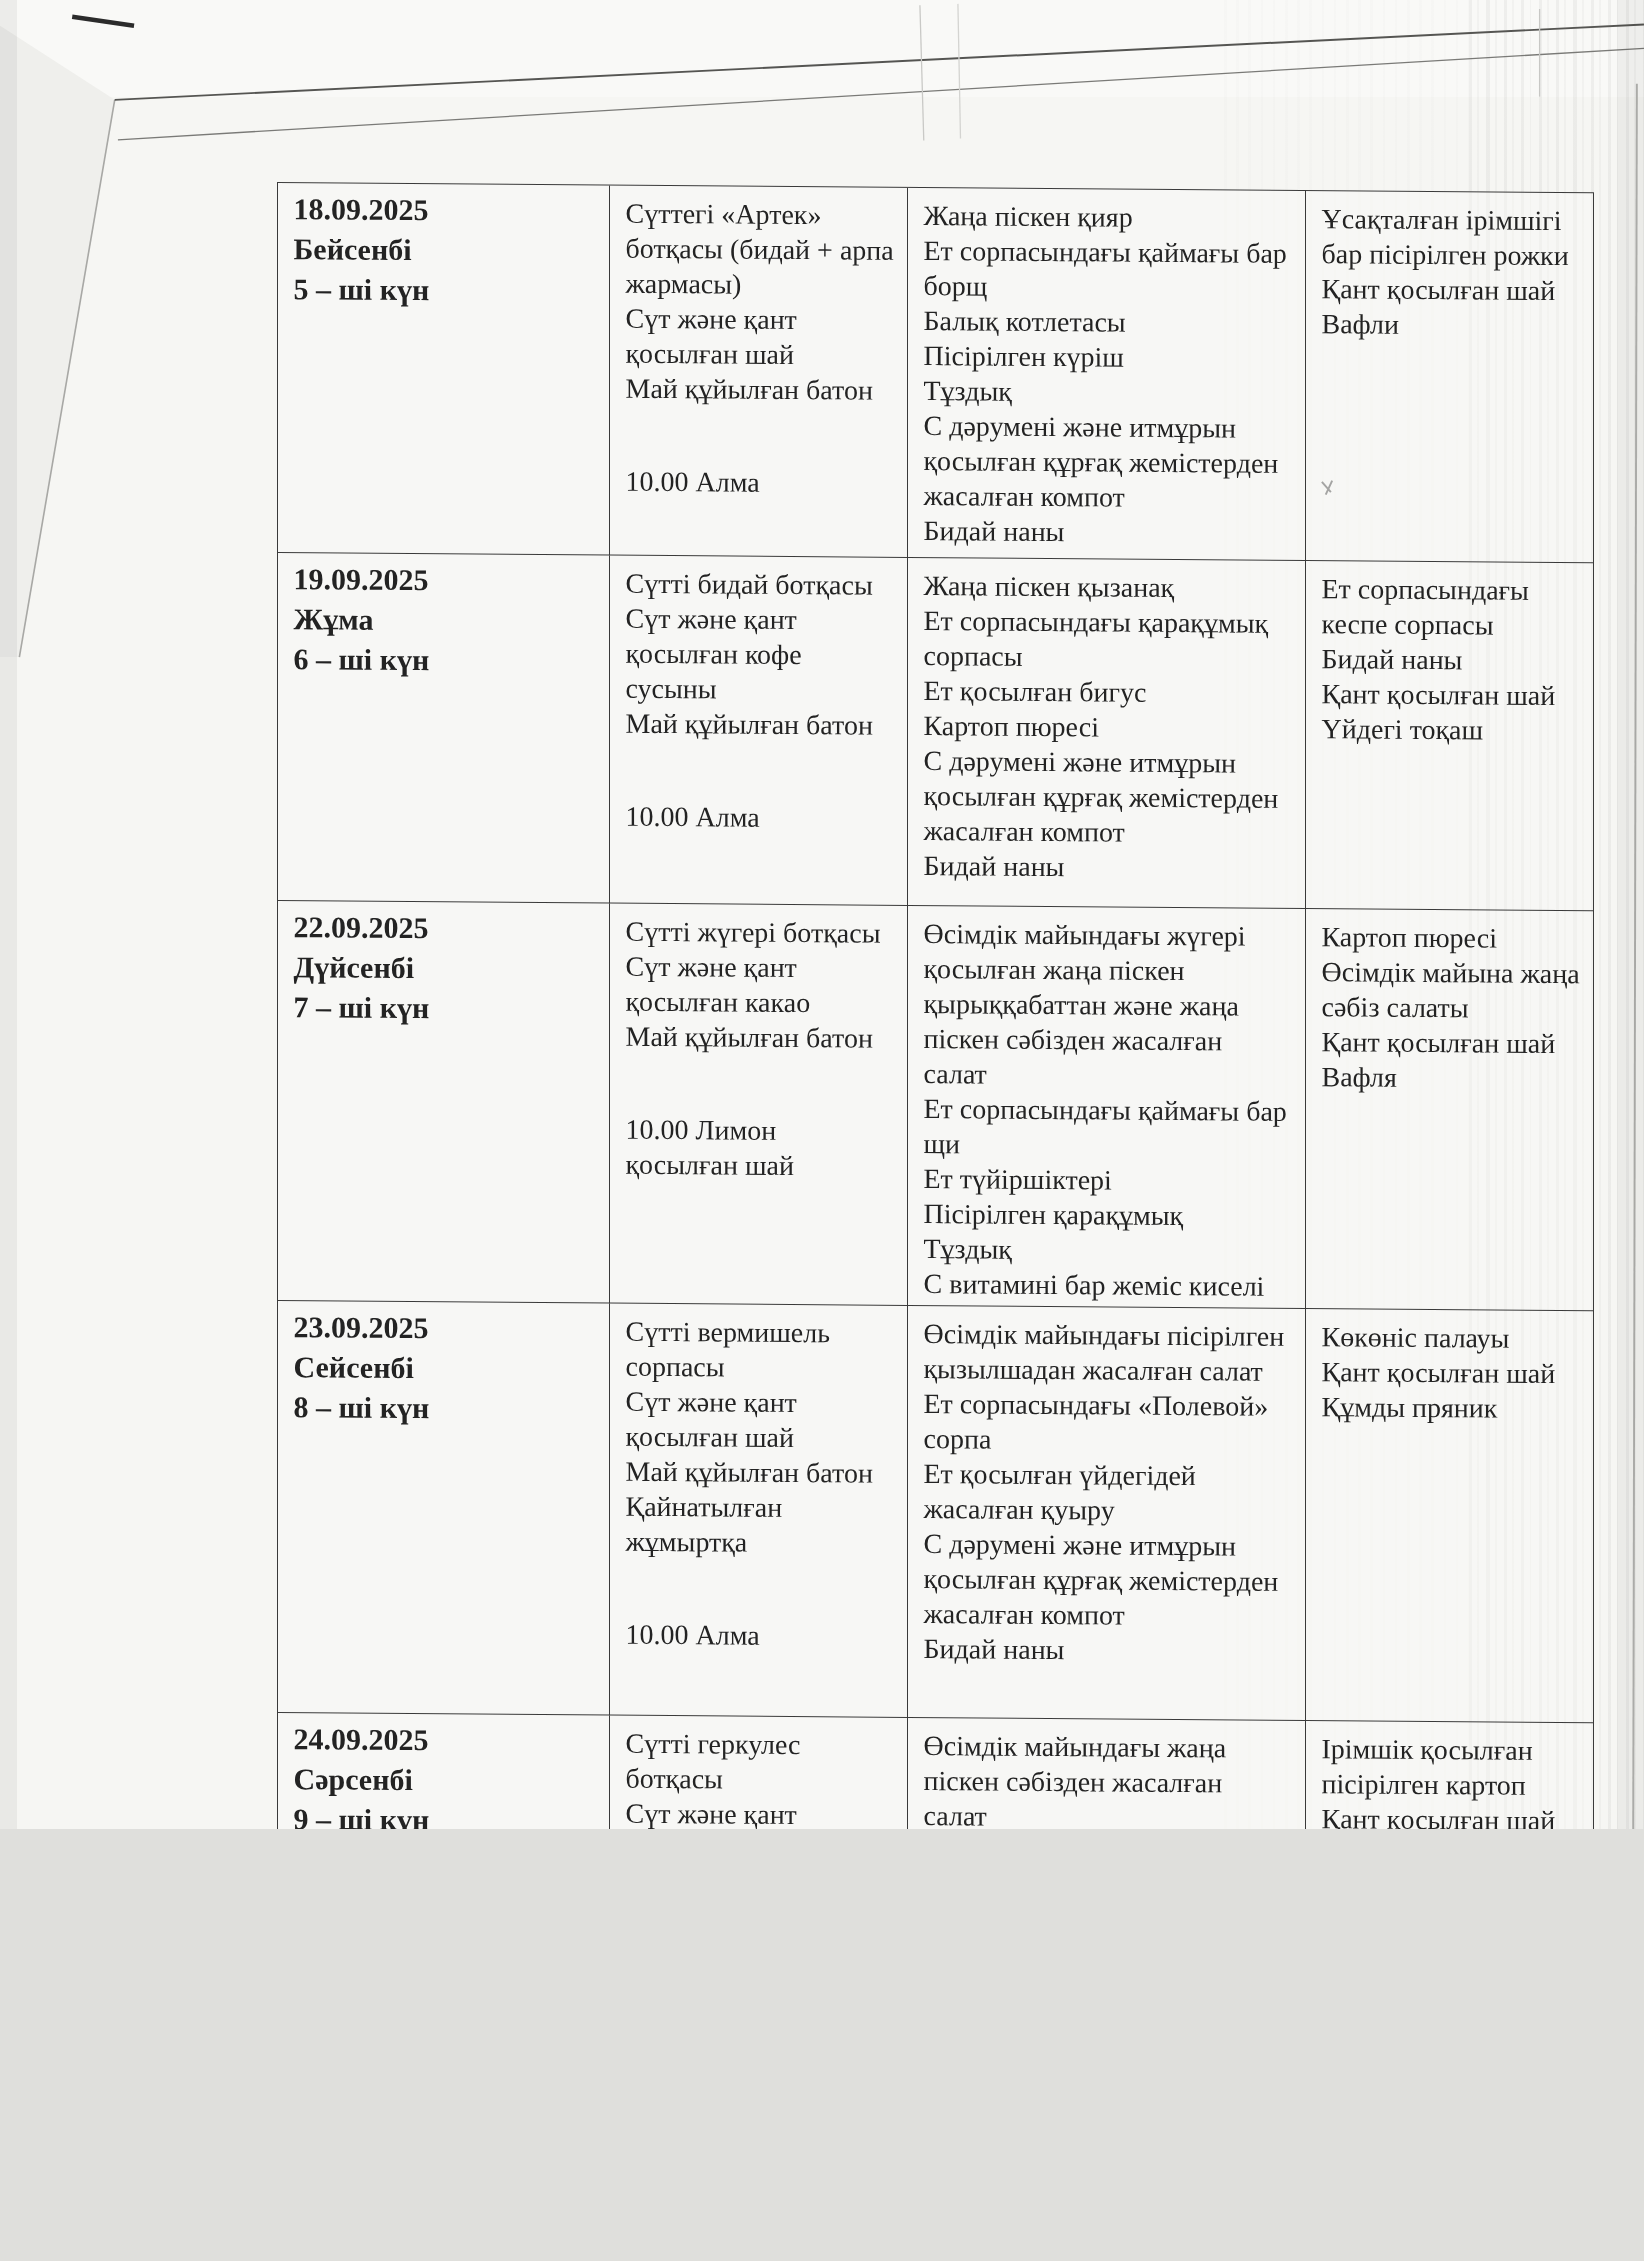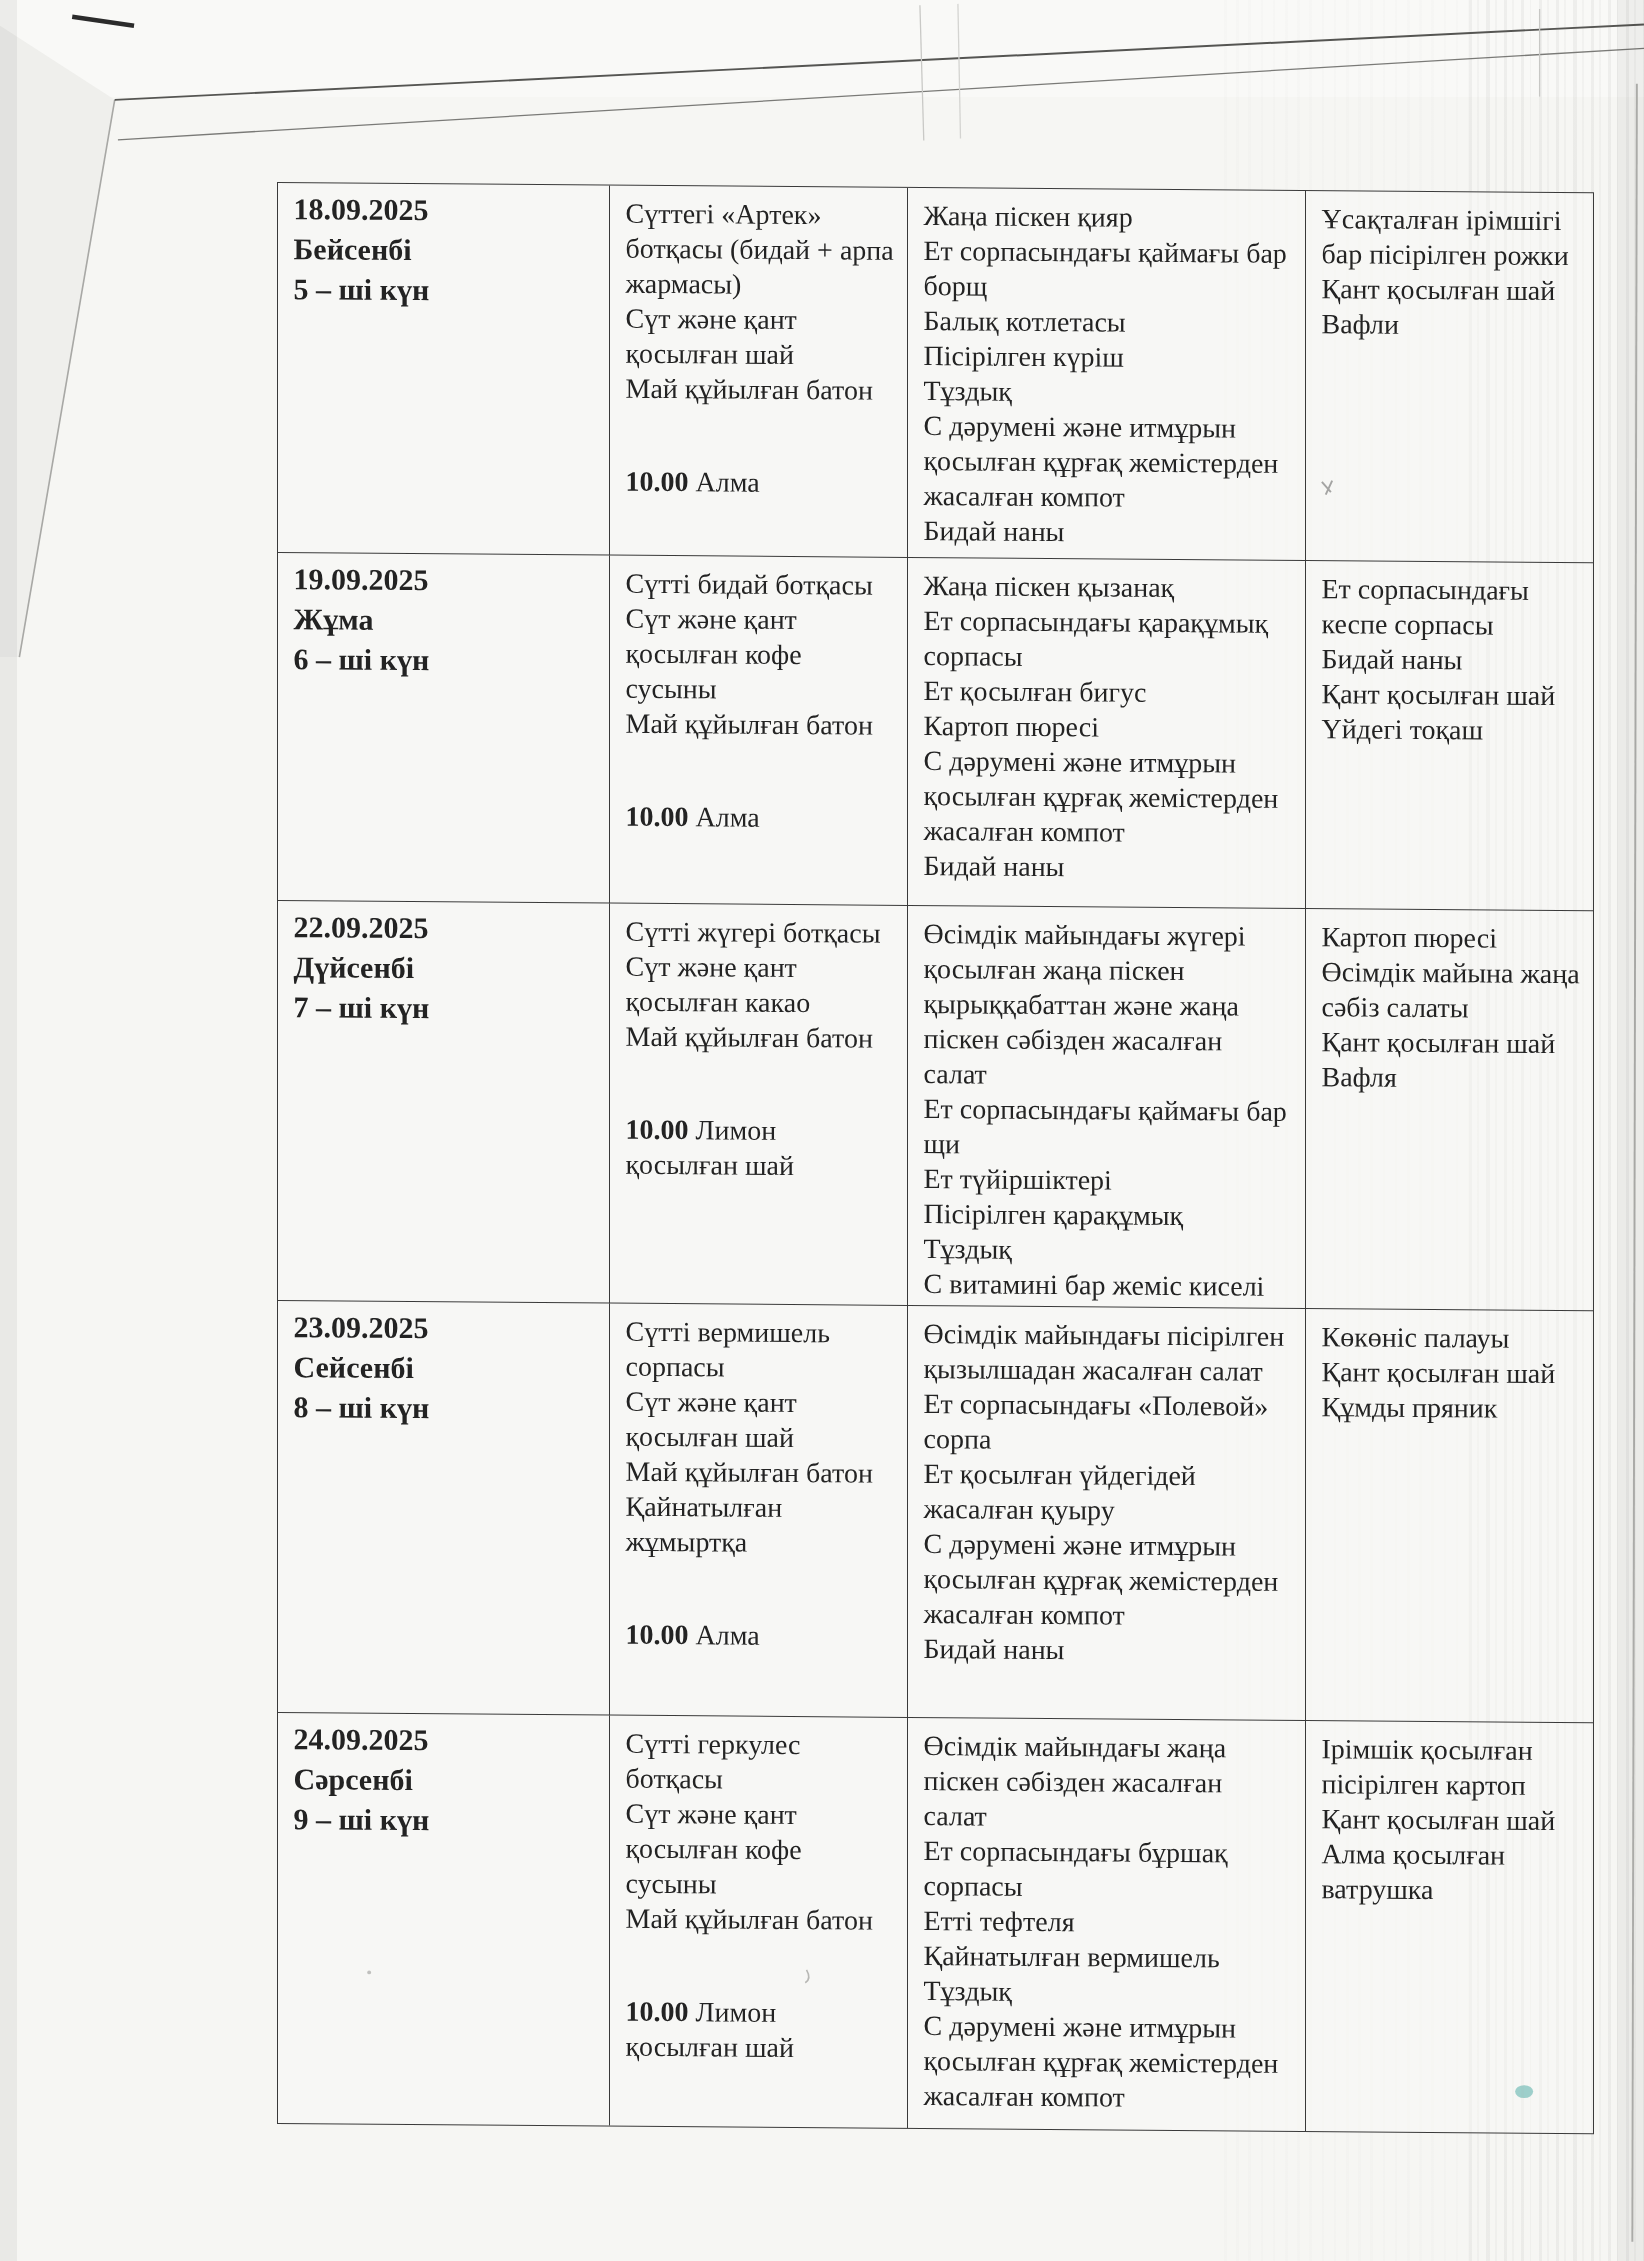--- a/index.html
+++ b/index.html
@@ -1,18 +1,18 @@
 <!DOCTYPE html>
 <html style="font-size:10.3px"><head>
 <meta charset="utf-8">
 <style>
   html,body{margin:0;padding:0;background:#dfdfdc;}
   .page{
     position:relative;
-    width:1644px;height:2261px;
+    width:1644px;height:1829px;
     background:#f6f6f3;
     overflow:hidden;
     font-family:"Liberation Serif","DejaVu Serif",serif;
     color:#222;
   }
   .artifact-svg{position:absolute;left:0;top:0;z-index:1;}
   .left-shade{position:absolute;left:0;top:0;width:17px;height:100%;background:rgba(0,0,0,.05);z-index:2;}
   .streaks-right{position:absolute;left:1469px;top:0;width:175px;height:100%;z-index:2;
     background:repeating-linear-gradient(90deg, rgba(110,110,108,.08) 0 3.2px, rgba(0,0,0,0) 3.2px 8.4px, rgba(110,110,108,.05) 8.4px 10.3px, rgba(0,0,0,0) 10.3px 17.4px);}
   .streaks-mid{position:absolute;left:1224px;top:0;width:245px;height:100%;z-index:2;opacity:.35;
@@ -37,21 +37,21 @@
     padding:10.3px 13px 0 15.5px;
     font-size:28px;line-height:35px;
     overflow:hidden;
     color:#232323;
   }
   .cell:nth-child(4){border-right:none;}
   .row:last-child .cell{border-bottom:none;}
   .date-cell{font-weight:bold;font-size:30px;line-height:40px;padding-top:6.4px;}
   .lines{white-space:pre-line;}
   .snack{margin-top:58px;}
-  .snack .time{font-weight:bold;}
+  .snack .time{font-weight:normal;}
 </style>
 </head>
 <body>
 
 <div class="page">
 
   <div class="top-clean"></div>
 
   <svg class="artifact-svg" width="1644" height="2261" viewBox="0 0 2552 3510">
 

